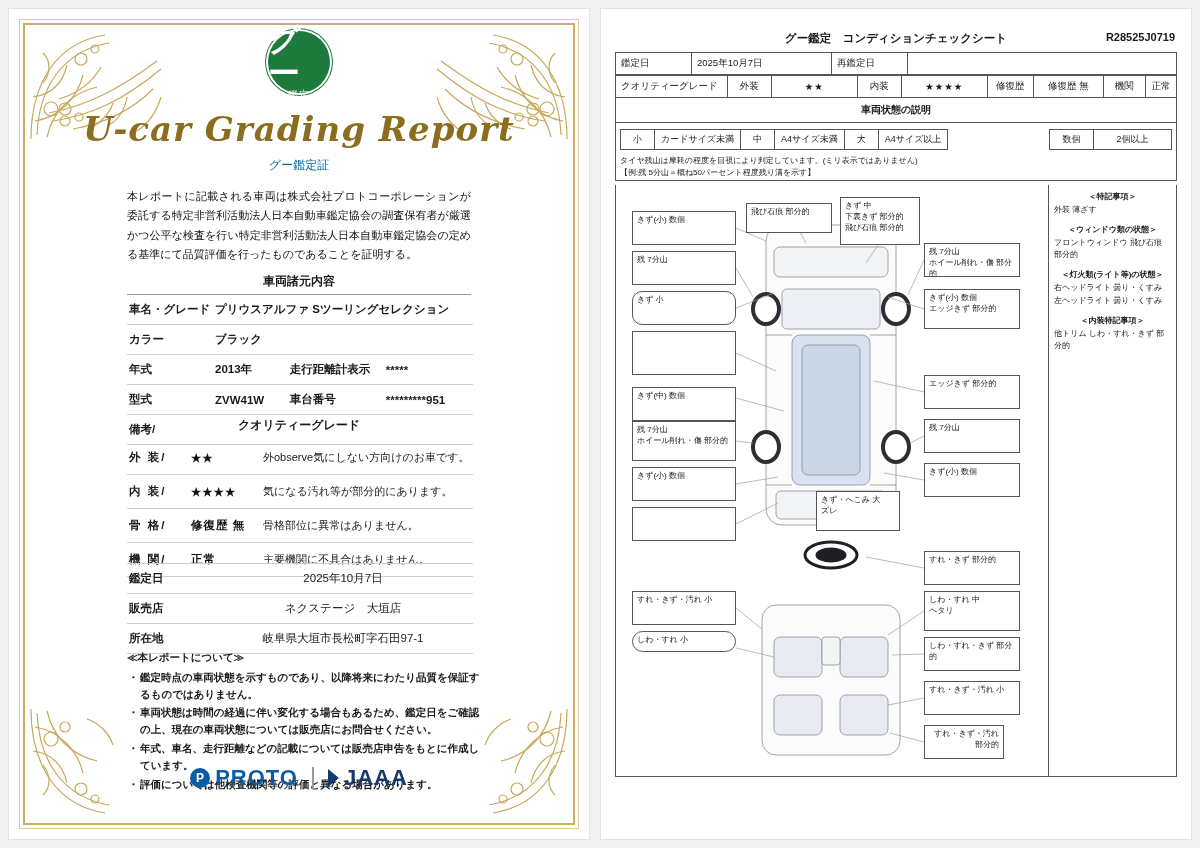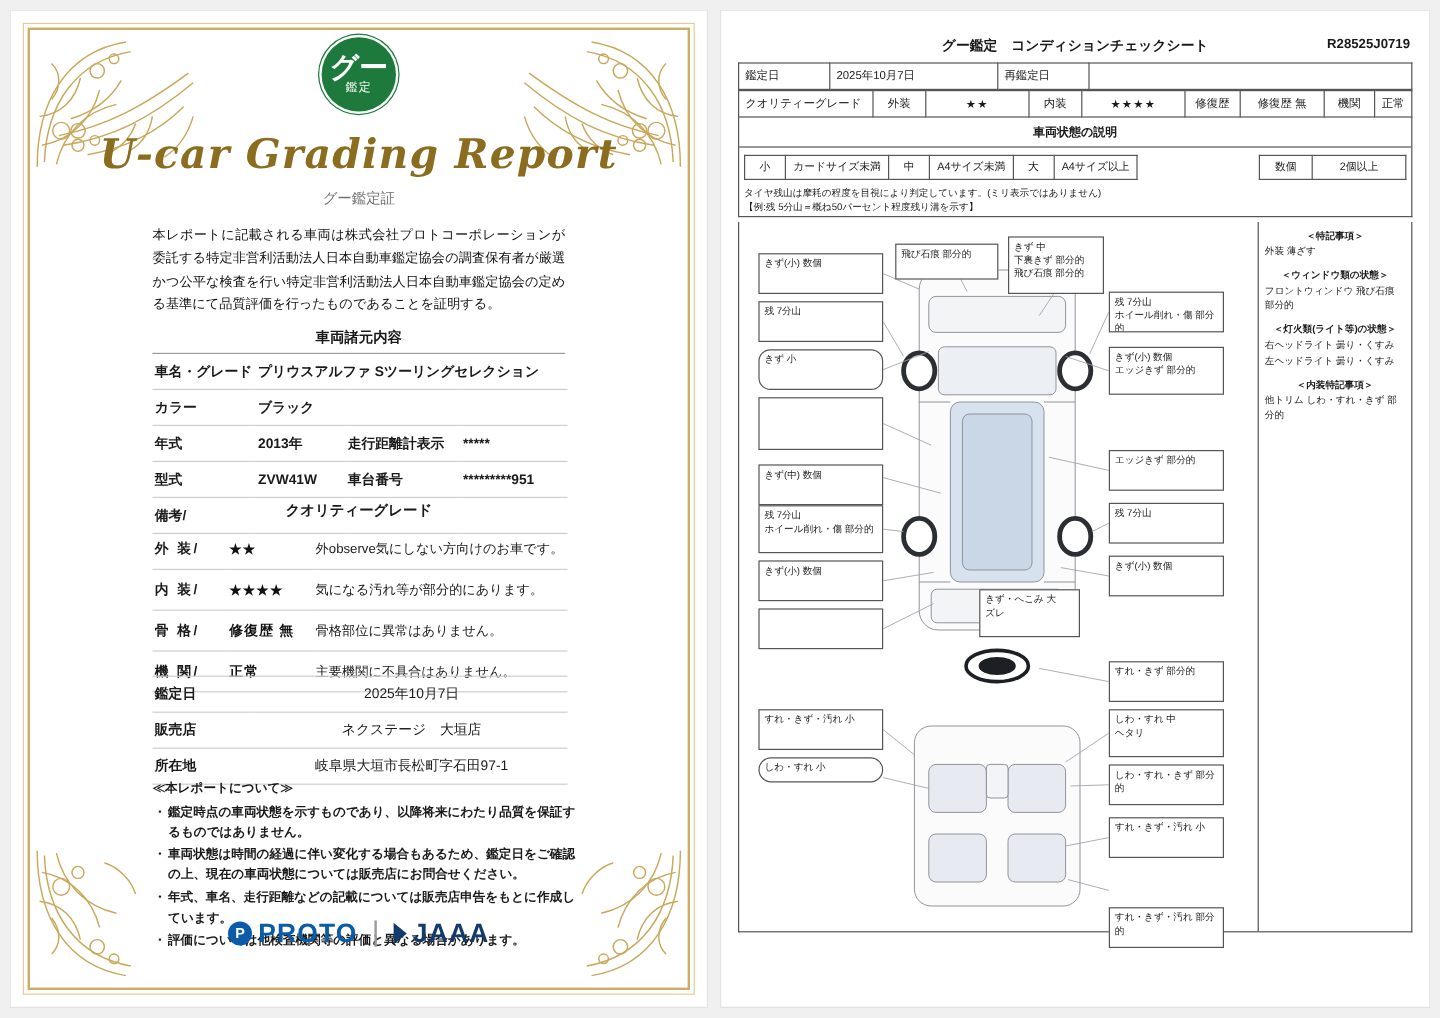--- a/index.html
+++ b/index.html
@@ -38,21 +38,21 @@
   .c-br { right: 16px; bottom: 16px; transform: scale(-1,-1); }
 
   .goo-logo {
     position: absolute; left: 50%; top: 22px; transform: translateX(-50%);
     width: 62px; height: 62px; border-radius: 50%;
     background: #1d7a3c;
     display: flex; flex-direction: column; align-items: center; justify-content: center;
     color: #ffffff; line-height: 1.05;
     box-shadow: 0 0 0 2px #fff, 0 0 0 3px #1d7a3c;
   }
-  .goo-logo .g1 { font-size: 24px; font-weight: bold; }
+  .goo-logo .g1 { font-size: 32px; font-weight: bold; }
   .goo-logo .g2 { font-size: 10px; letter-spacing: 1px; }
 
   .swirl-left, .swirl-right {
     position: absolute; top: 40px; width: 230px; height: 90px;
   }
   .swirl-left { left: 40px; }
   .swirl-right { right: 40px; transform: scaleX(-1); }
   .swirl-left svg, .swirl-right svg { width: 100%; height: 100%; }
 
   .title-script {
@@ -60,21 +60,21 @@
     text-align: center;
     font-family: "DejaVu Serif", serif;
     font-style: italic;
     font-weight: bold;
     font-size: 34px;
     color: #8a6d1f;
     letter-spacing: 1px;
   }
   .title-sub {
     position: absolute; left: 0; right: 0; top: 148px;
-    text-align: center; font-size: 12px; color: #737373;
+    text-align: center; font-size: 12px; color: #0369a1;
   }
 
   .intro {
     position: absolute; left: 118px; right: 118px; top: 178px;
     font-size: 11px; line-height: 1.75; text-align: justify; color: #111;
   }
 
   .sec-title {
     position: absolute; left: 118px; right: 118px;
     text-align: center; font-size: 12px; font-weight: bold;
@@ -557,21 +557,21 @@
       <div class="cell-box" style="left:16px;  top:322px; width:104px; height:34px;"></div>
       <div class="cell-box" style="left:200px; top:306px; width:84px;  height:40px; white-space:pre-line;">きず・へこみ 大
 ズレ</div>
       <div class="cell-box" style="left:308px; top:366px; width:96px;  height:34px;">すれ・きず 部分的</div>
       <div class="cell-box" style="left:16px;  top:406px; width:104px; height:34px;">すれ・きず・汚れ 小</div>
       <div class="cell-box" style="left:308px; top:406px; width:96px;  height:40px; white-space:pre-line;">しわ・すれ 中
 ヘタリ</div>
       <div class="cell-box" style="left:16px;  top:446px; width:104px; height:21px;border-radius:16px;">しわ・すれ 小</div>
       <div class="cell-box" style="left:308px; top:452px; width:96px;  height:34px;">しわ・すれ・きず 部分的</div>
       <div class="cell-box" style="left:308px; top:496px; width:96px;  height:34px;">すれ・きず・汚れ 小</div>
-      <div class="cell-box" style="left:308px; top:571px; width:96px;  height:34px;">すれ・きず・汚れ 部分的</div>
+      <div class="cell-box" style="left:308px; top:540px; width:80px;  height:34px;text-align:right;">すれ・きず・汚れ 部分的</div>
 
       <div class="note-col">
         <div class="nh">＜特記事項＞</div>
         <div>外装 薄ざす</div>
         <div class="sp"></div>
         <div class="nh">＜ウィンドウ類の状態＞</div>
         <div>フロントウィンドウ 飛び石痕 部分的</div>
         <div class="sp"></div>
         <div class="nh">＜灯火類(ライト等)の状態＞</div>
         <div>右ヘッドライト 曇り・くすみ</div>

